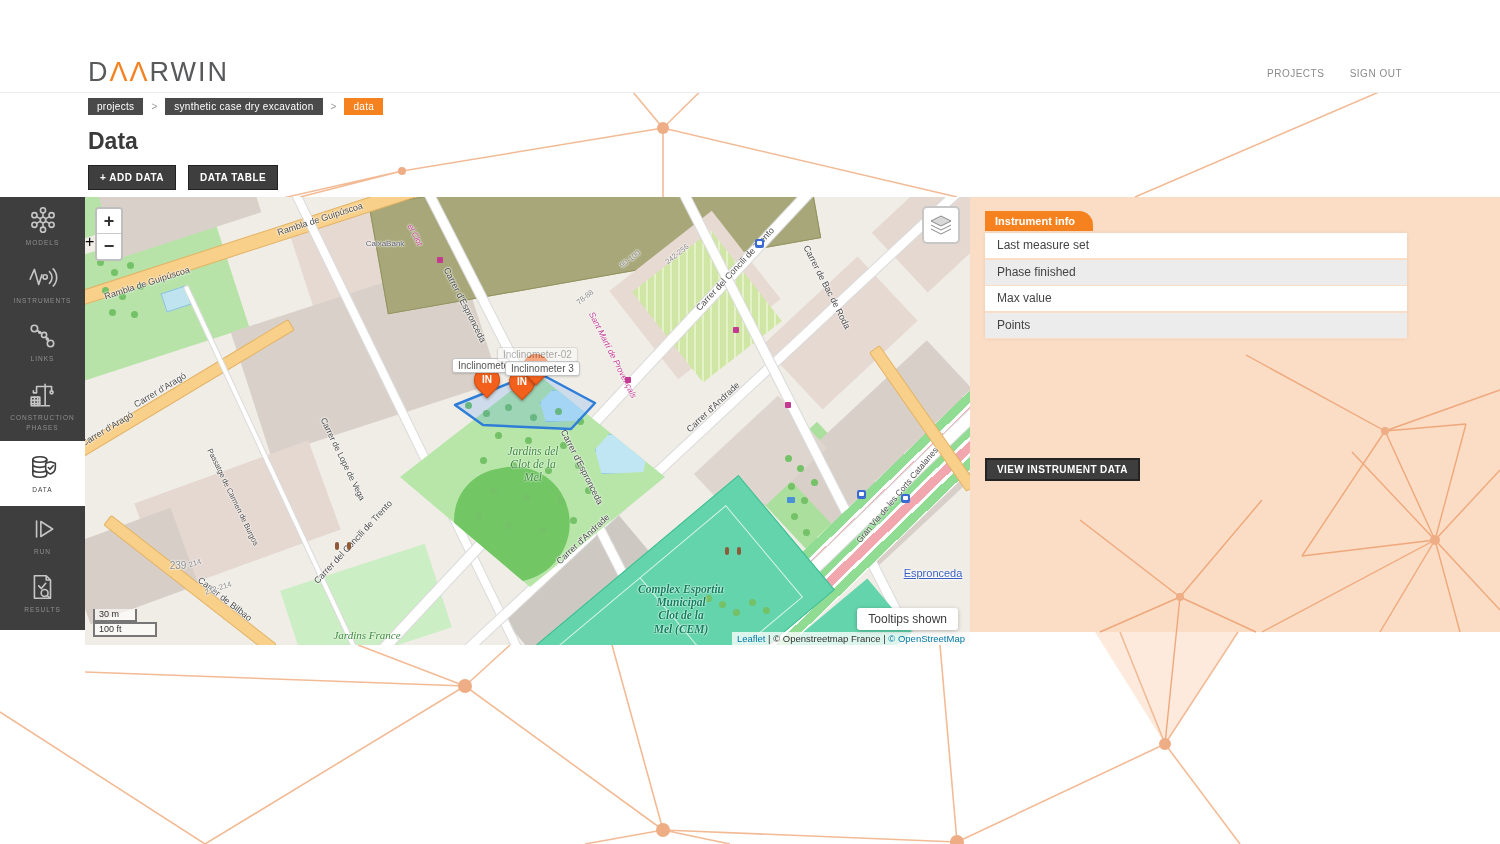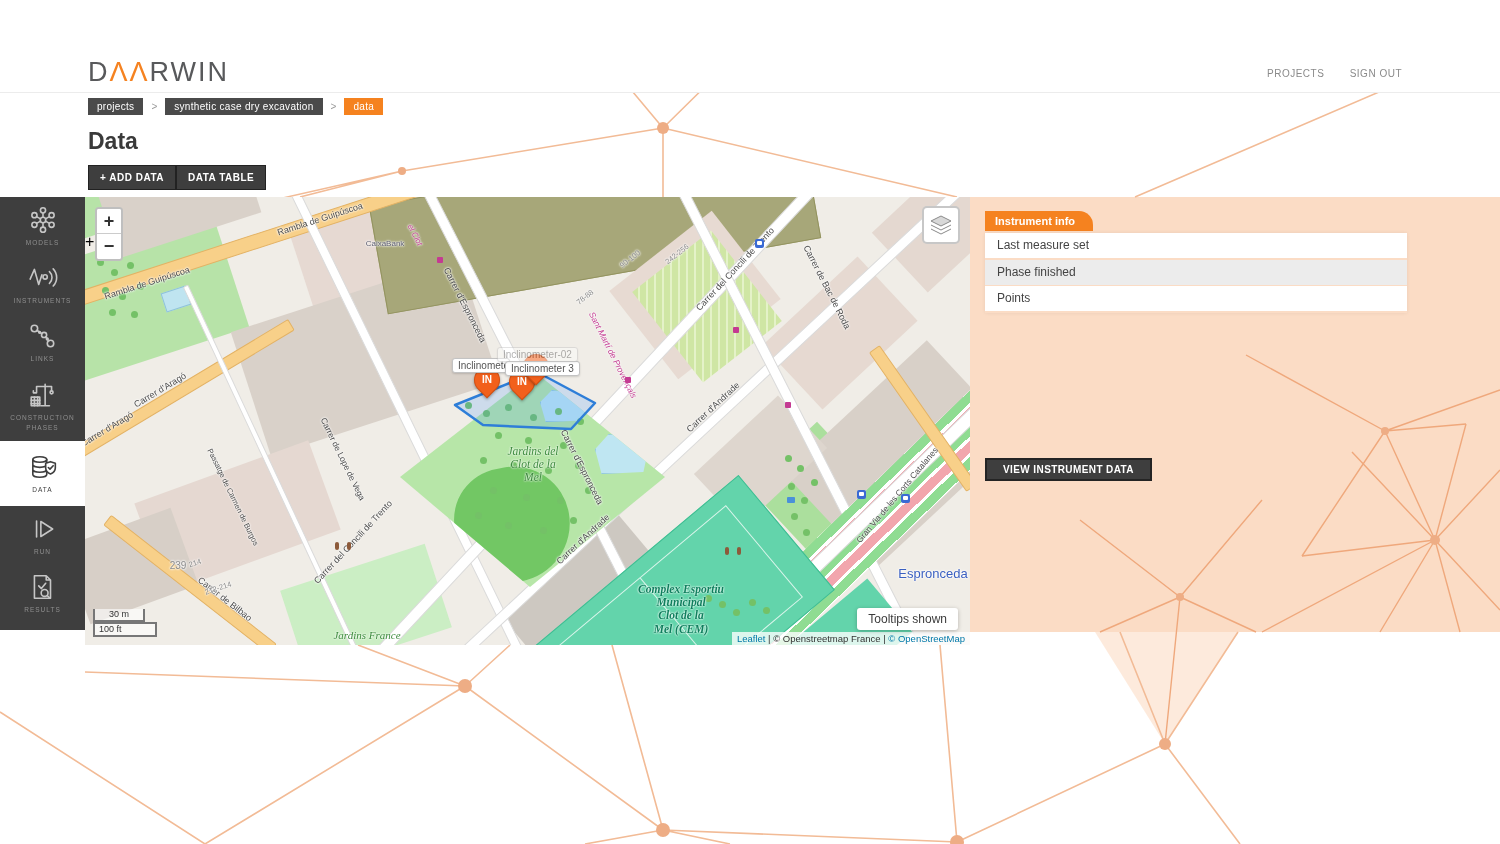--- a/index.html
+++ b/index.html
@@ -14,21 +14,21 @@
   .logo .aa { color:#f58220; }
   .topnav { position:absolute; right:98px; top:68px; font-size:10px; letter-spacing:.5px; color:#8a8a8a; }
   .topnav span { margin-left:22px; cursor:pointer; }
 
   
   .crumbs { position:absolute; left:88px; top:98px; z-index:5; display:flex; align-items:center; gap:8px; }
   .chip { background:#4a4a4a; color:#fff; font-size:10px; padding:3px 9px; letter-spacing:.3px; cursor:pointer; }
   .chip.orange { background:#f5821f; }
   .crumb-sep { color:#9a9a9a; font-size:10px; }
   .page-title { position:absolute; left:88px; top:128px; font-size:23px; font-weight:bold; color:#3a3a3a; z-index:5; }
-  .actions { position:absolute; left:88px; top:165px; z-index:5; display:flex; gap:0; }
+  .actions { position:absolute; left:88px; top:165px; z-index:5; display:flex; gap:12px; }
   .abtn { background:#3e3e3e; border:1px solid #222; color:#fff; font-size:10px; font-weight:bold; letter-spacing:.5px; padding:6px 11px; cursor:pointer; font-family:inherit; }
 
   
   .sidebar { position:absolute; left:0; top:197px; width:85px; height:433px; background:#3e3e3e; z-index:5; display:flex; flex-direction:column; }
   .side-item { flex:0 0 58px; display:flex; flex-direction:column; align-items:center; justify-content:center; color:#c6c6c6; cursor:pointer; }
   .side-item.tall { flex:0 0 70px; }
   .side-item.active { background:#fff; color:#3e3e3e; flex:0 0 65px; }
   .side-item svg { width:30px; height:30px; stroke:currentColor; fill:none; stroke-width:1.5; stroke-linecap:round; stroke-linejoin:round; }
   .side-label { font-size:6.5px; letter-spacing:1px; margin-top:3px; color:#8f8f8f; text-align:center; width:78px; line-height:1.5; }
   .side-item.active .side-label { color:#3e3e3e; }
@@ -51,32 +51,32 @@
   .selpoly { position:absolute; left:0; top:0; pointer-events:none; }
   .pin { position:absolute; width:26px; height:26px; background:#f2601c; border:1px solid #d34f12; border-radius:50% 50% 50% 0; transform:rotate(-45deg); box-shadow:-1px 1px 3px rgba(0,0,0,.35); cursor:pointer; }
   .pin span { display:block; width:24px; height:24px; transform:rotate(45deg); color:#fff; font-weight:bold; font-size:10px; text-align:center; line-height:23px; }
   .mtt { position:absolute; background:#fff; border:1px solid #c3c3c3; border-radius:3px; padding:1px 5px; font-size:10px; color:#555; white-space:nowrap; box-shadow:0 1px 2px rgba(0,0,0,.15); }
   .zoomctl { position:absolute; left:10px; top:10px; width:28px; background:#fff; border:2px solid rgba(0,0,0,.25); border-radius:4px; overflow:hidden; z-index:20; }
   .zbtn { width:100%; height:25px; font-size:18px; font-weight:bold; color:#333; text-align:center; line-height:24px; cursor:pointer; background:#fff; }
   .zbtn:first-child { border-bottom:1px solid #ccc; }
   .layersctl { position:absolute; right:10px; top:9px; width:38px; height:38px; background:#fff; border:2px solid rgba(0,0,0,.22); border-radius:5px; z-index:20; display:flex; align-items:center; justify-content:center; cursor:pointer; }
   .scalectl { position:absolute; left:8px; bottom:8px; z-index:20; font-size:9px; color:#333; }
   .scalebox { background:rgba(255,255,255,.6); border:2px solid #777; border-top:none; padding:0 4px 1px 4px; line-height:10px; }
-  .scalebox.m { width:52px;text-align:center; }
+  .scalebox.m { width:44px; }
   .scalebox.ft { width:64px; border-top:2px solid #777; }
   .attrib { position:absolute; right:0; bottom:0; background:rgba(255,255,255,.78); font-size:9.5px; color:#333; padding:1px 5px; z-index:20; }
   .attrib .lnk { color:#0078a8; cursor:pointer; }
   .ttshown { position:absolute; right:12px; bottom:15px; background:#fff; border-radius:3px; padding:4px 11px; font-size:12px; color:#3c3c3c; box-shadow:0 1px 4px rgba(0,0,0,.25); z-index:21; cursor:pointer; }
 
   
   .panel-tab { position:absolute; left:985px; top:211px; background:#f5821f; color:#fff; font-size:11px; font-weight:bold; padding:4px 18px 4px 10px; border-radius:0 14px 0 0; z-index:5; }
   .ptable { position:absolute; left:985px; top:233px; width:422px; z-index:5; box-shadow:0 0 4px rgba(0,0,0,.07); }
   .prow { height:25px; line-height:25px; padding-left:12px; font-size:12px; color:#444; background:#fff; margin-bottom:1.5px; }
   .prow:nth-child(even) { background:#ececec; }
-  .pbtn { position:absolute; left:985px; top:458px; background:#3e3e3e; border:2px solid #242424; color:#fff; font-size:10px; font-weight:bold; letter-spacing:.4px; padding:4px 16px; z-index:5; cursor:pointer; font-family:inherit; }
+  .pbtn { position:absolute; left:985px; top:458px; background:#3e3e3e; border:2px solid #242424; color:#fff; font-size:10px; font-weight:bold; letter-spacing:.4px; padding:4px 10px; z-index:5; cursor:pointer; font-family:inherit; }
 </style>
 </head>
 <body>
 
 <svg id="bg" width="1500" height="844" viewBox="0 0 1500 844">
   <rect x="970" y="197" width="530" height="435" fill="#fbdcc5"></rect>
   <polygon points="1095,632 1238,632 1165,744" fill="#fbdcc5" opacity="0.6"></polygon>
   <g stroke="#f2bb96" stroke-width="1.6" fill="none">
     <path d="M663,128 L556,0 M663,128 L793,0 M663,128 L402,171 M663,128 L957,197 M663,128 L663,197 M402,171 L300,197 M402,171 L0,262 M1135,197 L1500,40"></path>
     <path d="M358,645 L465,686 M510,645 L465,686 M465,686 L205,844 M465,686 L663,830 M85,672 L465,686 M663,830 L612,645 M663,830 L585,844 M663,830 L730,844 M663,830 L957,842 M957,842 L940,645 M957,842 L1165,744 M1165,744 L1120,632 M1165,744 L1238,632 M1165,744 L1240,844 M0,712 L205,844"></path>
@@ -262,21 +262,21 @@
       <span class="mlabel" style="left: 268px; top: 345px; transform: translate(-50%, -50%) rotate(-47deg); font-size: 9px; color: rgb(76, 76, 76);">Carrer del Concili de Trento</span>
       <span class="mlabel" style="left: 650px; top: 72px; transform: translate(-50%, -50%) rotate(-47deg); font-size: 9px; color: rgb(76, 76, 76);">Carrer del Concili de Trento</span>
       <span class="mlabel" style="left: 628px; top: 210px; transform: translate(-50%, -50%) rotate(-43deg); font-size: 9px; color: rgb(76, 76, 76);">Carrer d'Andrade</span>
       <span class="mlabel" style="left: 498px; top: 342px; transform: translate(-50%, -50%) rotate(-43deg); font-size: 9px; color: rgb(76, 76, 76);">Carrer d'Andrade</span>
       <span class="mlabel" style="left: 380px; top: 108px; transform: translate(-50%, -50%) rotate(63deg); font-size: 9px; color: rgb(76, 76, 76);">Carrer d'Espronceda</span>
       <span class="mlabel" style="left: 497px; top: 270px; transform: translate(-50%, -50%) rotate(63deg); font-size: 9px; color: rgb(76, 76, 76);">Carrer d'Espronceda</span>
       <span class="mlabel" style="left: 742px; top: 90px; transform: translate(-50%, -50%) rotate(63deg); font-size: 9px; color: rgb(76, 76, 76);">Carrer de Bac de Roda</span>
       <span class="mlabel" style="left: 812px; top: 298px; transform: translate(-50%, -50%) rotate(-50deg); font-size: 8.5px; color: rgb(76, 76, 76);">Gran Via de les Corts Catalanes</span>
       <span class="mlabel" style="left: 528px; top: 158px; transform: translate(-50%, -50%) rotate(63deg); font-size: 8.5px; color: rgb(196, 58, 146); font-style: italic;">Sant Martí de Provençals</span>
       <span class="mlabel" style="left: 330px; top: 38px; transform: translate(-50%, -50%) rotate(63deg); font-size: 8px; color: rgb(196, 58, 146); font-style: italic;">el Clot</span>
-      <span class="mlabel" style="left: 848px; top: 376px; transform: translate(-50%, -50%) rotate(0deg); font-size: 13px; color: rgb(58, 95, 192);">Espronceda</span>
+      <span class="mlabel" style="left: 848px; top: 376px; transform: translate(-50%, -50%) rotate(0deg); font-size: 11px; color: rgb(58, 95, 192); text-decoration: underline;">Espronceda</span>
       <span class="mlabel" style="left: 300px; top: 46px; transform: translate(-50%, -50%) rotate(0deg); font-size: 8px; color: rgb(92, 92, 110);">CaixaBank</span>
       <span class="mlabel" style="left: 545px; top: 62px; transform: translate(-50%, -50%) rotate(-38deg); font-size: 7.5px; color: rgb(138, 138, 138);">90-100</span>
       <span class="mlabel" style="left: 500px; top: 100px; transform: translate(-50%, -50%) rotate(-38deg); font-size: 7.5px; color: rgb(138, 138, 138);">78-88</span>
       <span class="mlabel" style="left: 592px; top: 57px; transform: translate(-50%, -50%) rotate(-38deg); font-size: 7.5px; color: rgb(138, 138, 138);">242-256</span>
       <span class="mlabel" style="left: 133px; top: 391px; transform: translate(-50%, -50%) rotate(-18deg); font-size: 7.5px; color: rgb(138, 138, 138);">212-214</span>
       <span class="mlabel" style="left: 110px; top: 366px; transform: translate(-50%, -50%) rotate(-18deg); font-size: 7.5px; color: rgb(138, 138, 138);">214</span>
       <span class="mlabel" style="left: 45px; top: 368px; transform: translate(-50%, -50%) rotate(0deg); font-size: 10px; color: rgb(138, 138, 138); margin-left: 48px;">239</span>
       <div class="alabel" style="left: 448px; top: 268px; transform: translate(-50%, -50%); font-size: 11.5px; color: rgb(61, 139, 61);">Jardins del
 Clot de la
 Mel</div>
@@ -341,15 +341,16 @@
     <div class="scalebox ft">100 ft</div>
   </div>
   <div class="ttshown">Tooltips shown</div>
   <div class="attrib"><span class="lnk">Leaflet</span><span> | </span><span>© Openstreetmap France</span><span> | </span><span class="lnk">© OpenStreetMap</span></div>
 </div>
 
 <div class="panel-tab">Instrument info</div>
 <div class="ptable">
   <div class="prow">Last measure set</div>
   <div class="prow">Phase finished</div>
+  <div class="prow">Max value</div>
   <div class="prow">Points</div>
 </div>
 <button class="pbtn">VIEW INSTRUMENT DATA</button>
 
 </body></html>

